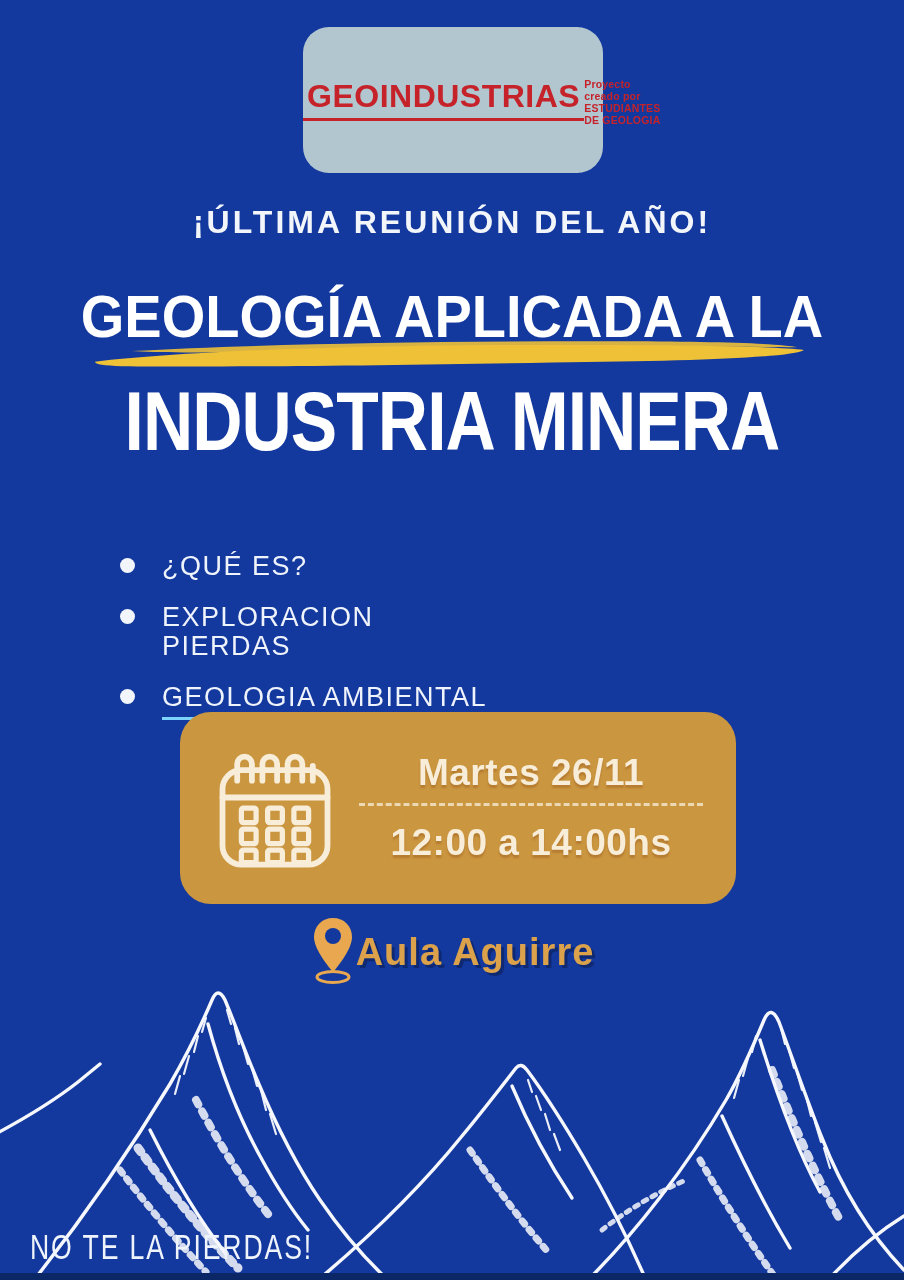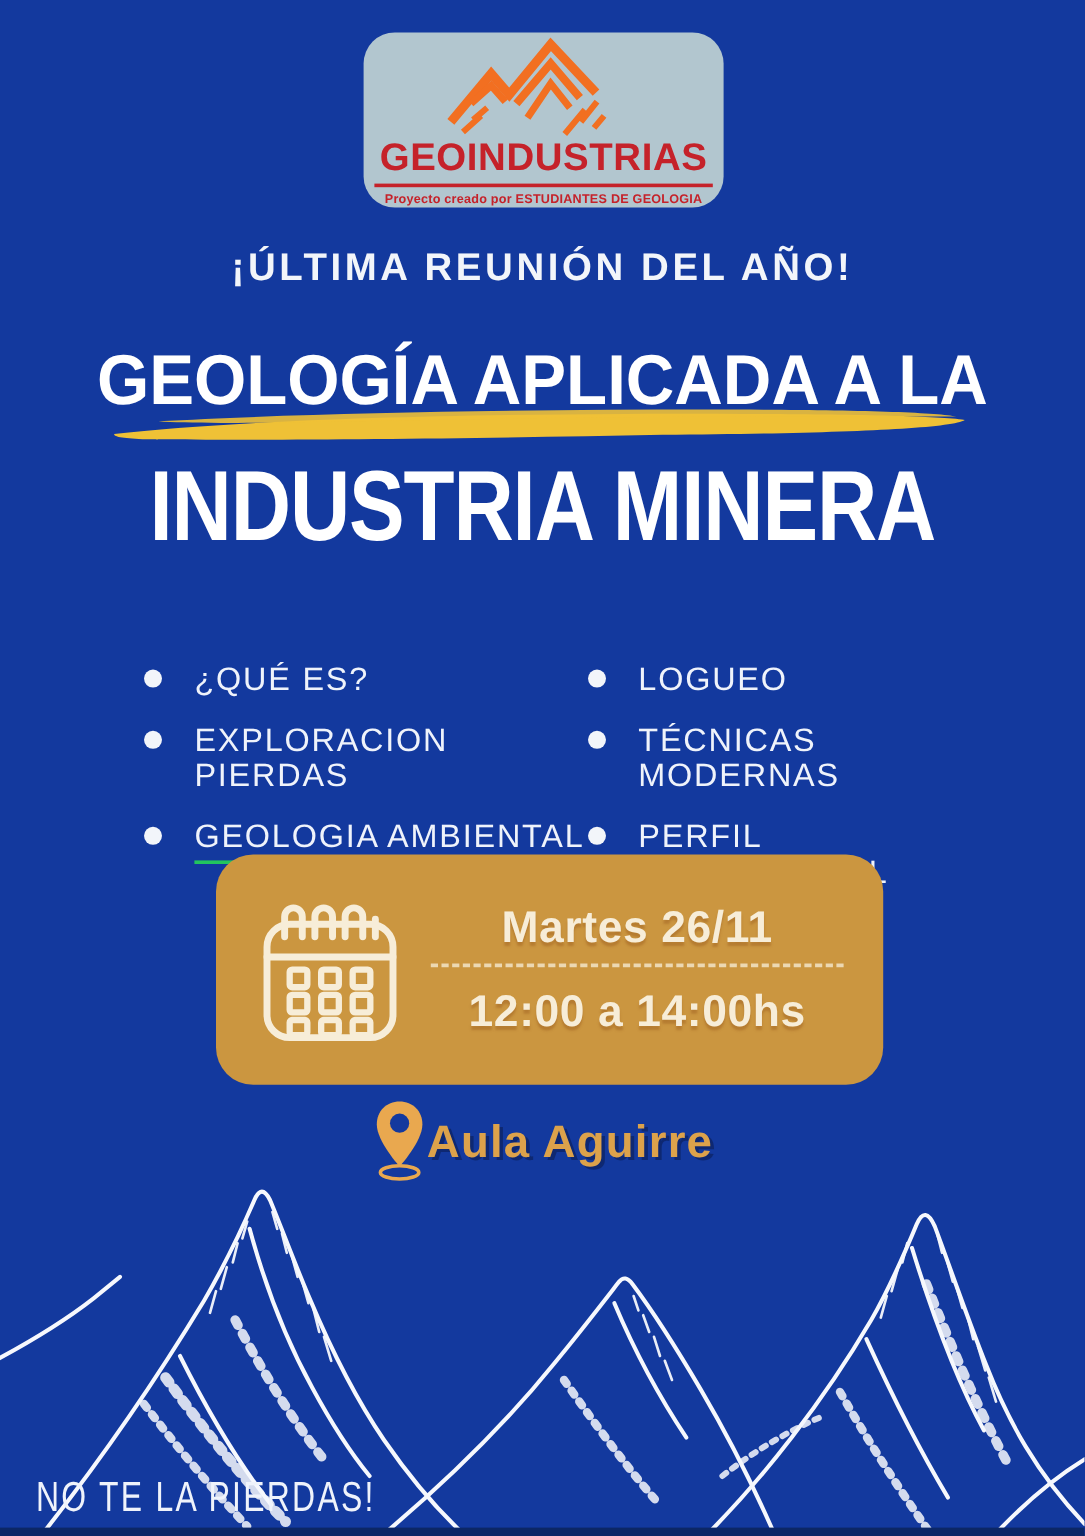--- a/index.html
+++ b/index.html
@@ -4,21 +4,21 @@
 <style>
   html,body{margin:0;padding:0;background:#13399E;}
   .poster{
     position:relative;width:904px;height:1280px;overflow:hidden;
     background:#13399E;font-family:"Liberation Sans",sans-serif;
   }
   
   .logo-card{
     position:absolute;left:303px;top:27px;width:300px;height:146px;
     background:#B2C6CF;border-radius:26px;
-    display:flex;flex-direction:column;align-items:center;justify-content:flex-start;
+    display:flex;flex-direction:row;align-items:center;justify-content:flex-start;
   }
   .logo-mark{width:188px;height:84px;margin-top:4px;}
   .logo-name{
     font-size:32px;font-weight:800;color:#C5222A;letter-spacing:.5px;line-height:1;
     border-bottom:3px solid #C5222A;padding:0 4px 6px;
   }
   .logo-tagline{font-size:10.5px;font-weight:700;color:#C5222A;margin-top:4px;letter-spacing:.2px;}
   
   .kicker{
     position:absolute;top:204px;left:0;width:100%;text-align:center;
@@ -40,21 +40,21 @@
   .topics ul{list-style:none;margin:0;padding:0;}
   .topics ul.left{width:384px;}
   .topics li{
     position:relative;padding-left:42px;margin-bottom:21px;
     color:#EFF3FB;font-size:27px;font-weight:400;letter-spacing:1.5px;line-height:1.1;
   }
   .topics li::before{
     content:'';position:absolute;left:0;top:6px;width:15px;height:15px;
     border-radius:50%;background:#F2F5FA;
   }
-  .topics .u{border-bottom:3px solid #22c55e;padding-bottom:4px;display:inline-block;}
+  .topics .u{border-bottom:3px solid #7dd3fc;padding-bottom:4px;display:inline-block;}
   
   .schedule-card{
     position:absolute;left:180px;top:712px;width:556px;height:192px;
     background:#CB9640;border-radius:31px;
     display:flex;align-items:center;padding:0;box-sizing:border-box;
   }
   .cal{width:126px;height:132px;margin-left:32px;flex:none;}
   .sch-text{flex:1;text-align:center;color:#F7EDD8;padding:0 26px 0 14px;}
   .sch-date{font-size:37px;font-weight:600;letter-spacing:.5px;text-shadow:0 3px 2px rgba(140,75,20,.35);}
   .sch-divider{margin:9px auto;width:96%;border-top:3px dashed rgba(247,237,216,.75);}
@@ -104,25 +104,20 @@
     <path fill="#EFC136" d="M40 10 C160 4 340 2 520 4 C620 5 690 8 705 12 C600 10 400 9 250 11 C150 12 70 13 40 10 Z" opacity=".9"></path>
   </svg>
 
   <div class="title2">INDUSTRIA MINERA</div>
 
   <div class="topics">
     <ul class="left">
       <li><span>¿QUÉ ES?</span></li>
       <li><span>EXPLORACION PIERDAS</span></li>
       <li><span class="u">GEOLOGIA AMBIENTAL</span></li>
-    </ul>
-    <ul class="right">
-      <li><span>LOGUEO</span></li>
-      <li><span>TÉCNICAS MODERNAS</span></li>
-      <li><span>PERFIL PROFESIONAL</span></li>
     </ul>
   </div>
 
   <div class="schedule-card">
     <svg class="cal" viewBox="0 0 120 124" fill="none" stroke="#F7EDD8" stroke-width="5.5" stroke-linecap="round" stroke-linejoin="round">
       <rect x="10" y="26" width="100" height="90" rx="18"></rect>
       <path d="M10 52 H110"></path>
       <path d="M24 36 V20 a7 7 0 0 1 14 0 V36"></path>
       <path d="M48 36 V20 a7 7 0 0 1 14 0 V36"></path>
       <path d="M72 36 V20 a7 7 0 0 1 14 0 V36"></path>

